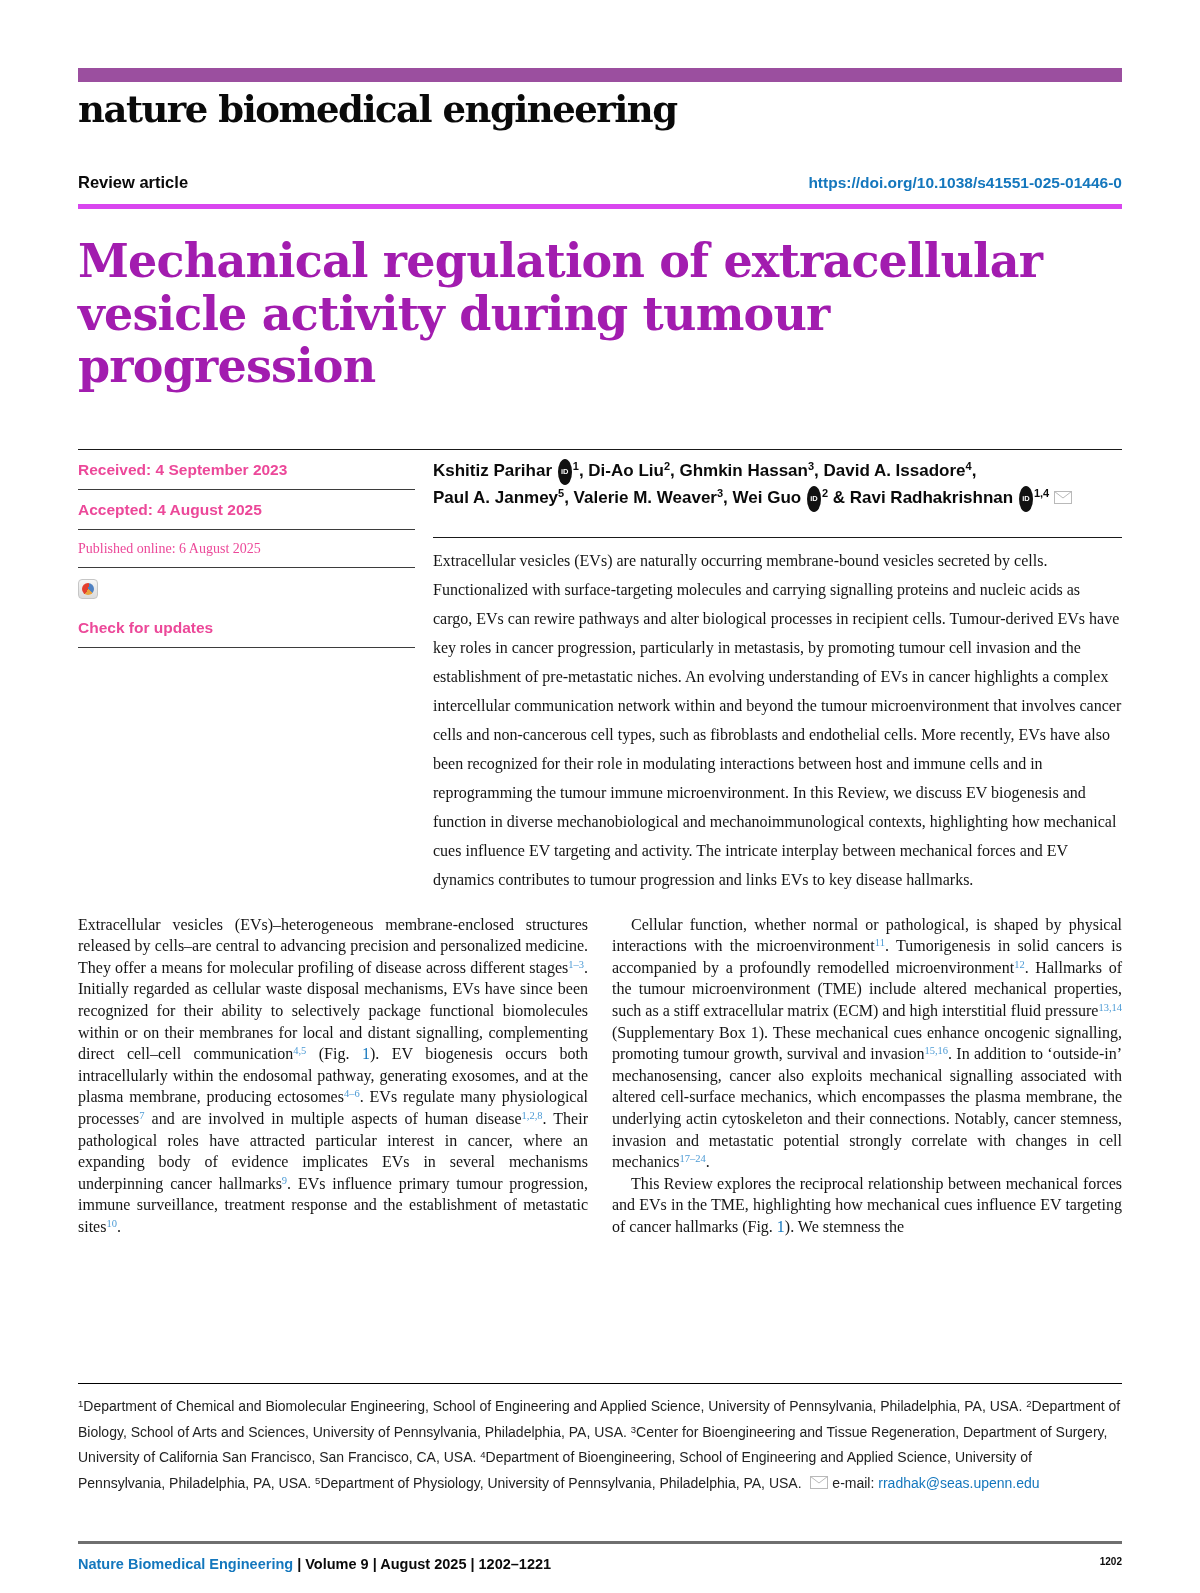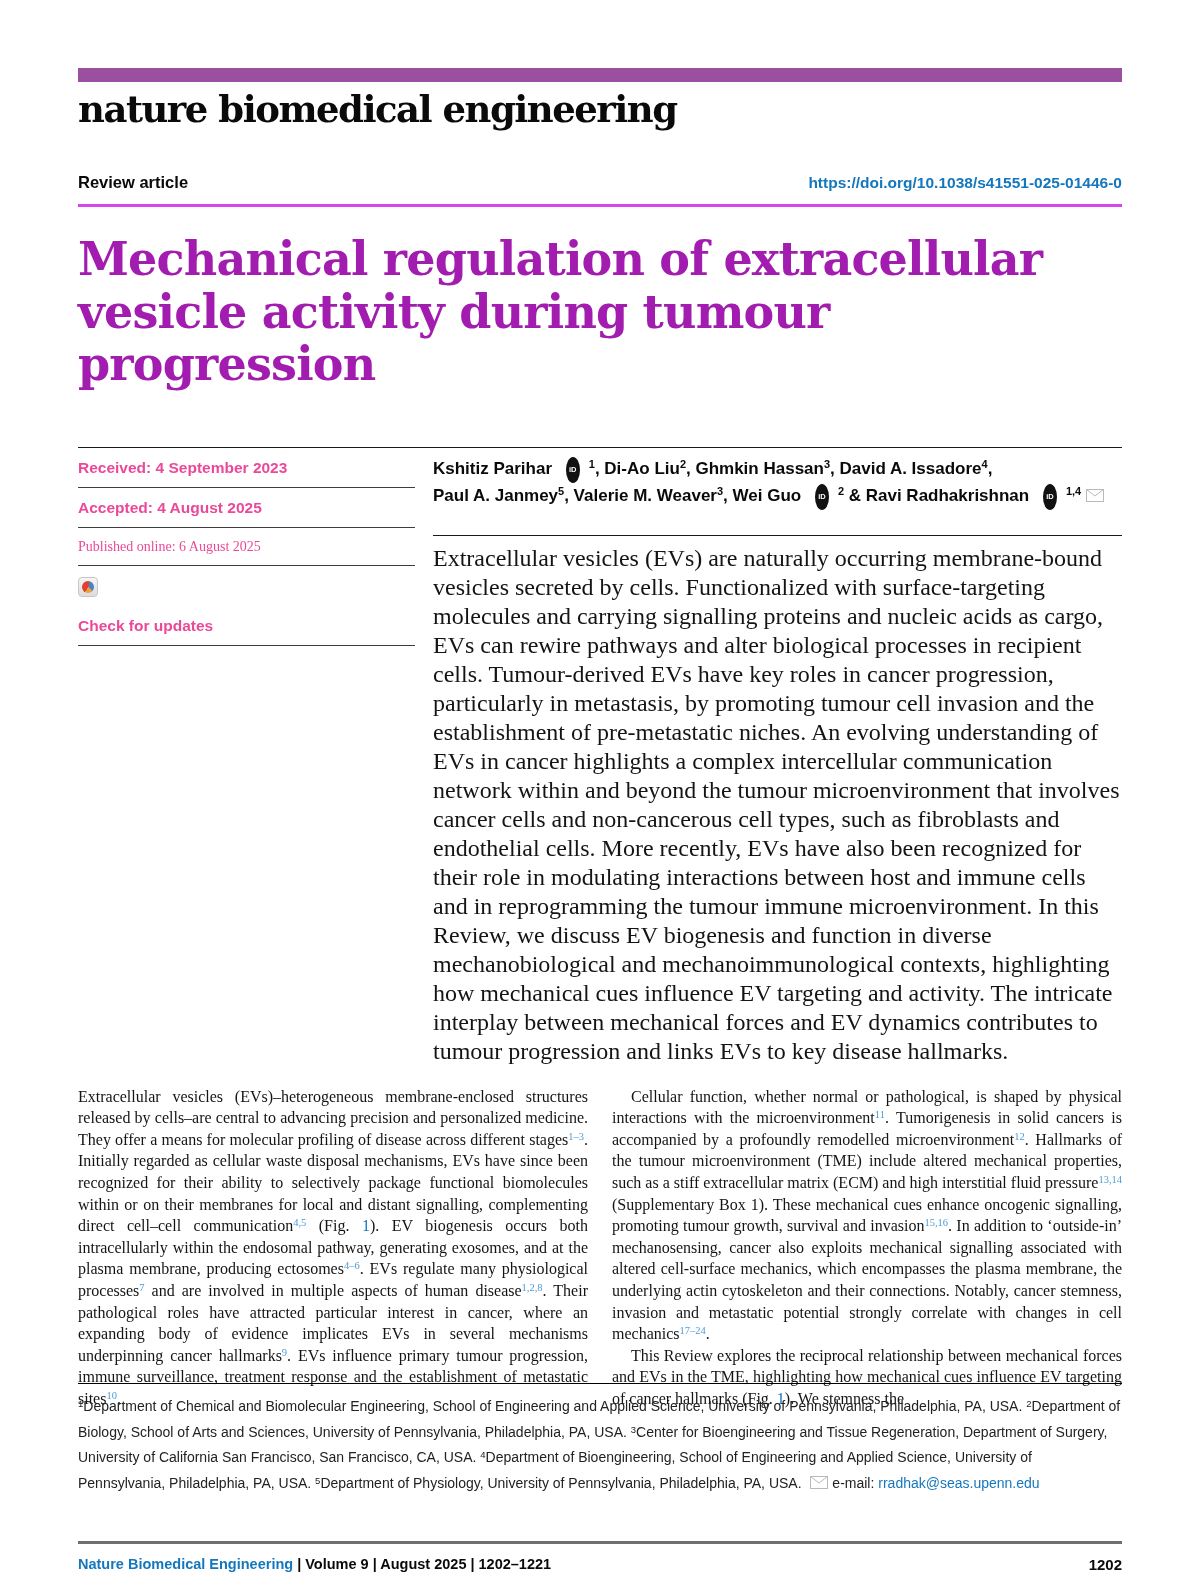--- a/index.html
+++ b/index.html
@@ -9,21 +9,21 @@
     background:#ffffff; padding:68px 78px 0 78px;
     font-family:"Liberation Sans", sans-serif; color:#111;border-radius:32px;
   }
   .purple-bar{ height:14px; background:#9B4F9F; }
   .logo{
     margin-top:5px; font-family:"DejaVu Serif", serif; font-weight:bold;
     font-size:37px; letter-spacing:-1.5px; color:#0a0a0a; line-height:1.2;
   }
   .meta-row{
     margin-top:42px; display:flex; justify-content:space-between; align-items:flex-end;
-    padding-bottom:12px; border-bottom:3px solid #d946ef;
+    padding-bottom:12px; border-bottom:5px solid #d946ef;
   }
   .article-type{ font-weight:bold; font-size:16.5px; color:#0a0a0a; }
   .doi{ font-weight:bold; font-size:15.5px; color:#1477BD; text-decoration:none; cursor:pointer; }
   .title{
     margin-top:26px; font-family:"DejaVu Serif", serif; font-weight:bold;
     font-size:46px; line-height:1.14; letter-spacing:-0.8px; color:#a21caf; max-width:1010px;
   }
   .info-rule{ margin-top:56px; border-top:1px solid #1a1a1a; }
   .info-grid{ display:flex; }
   .info-left{ width:337px; margin-right:18px; flex:none; }
@@ -40,52 +40,52 @@
   }
   .cm-circle{
     width:12px; height:12px; border-radius:50%;
     background:conic-gradient(from 210deg, #e43f2e 0 45%, #4f81c2 45% 78%, #e8a33d 78% 100%);
   }
   .info-right{ flex:1; min-width:0; }
   .authors{ padding-top:8px; font-weight:bold; font-size:17px; line-height:26px; color:#0a0a0a; }
   .abstract-rule{ margin-top:25px; border-top:1px solid #1a1a1a; }
   .abstract{
     margin-top:8px; font-family:"Liberation Serif", serif;
-    font-size:24px; line-height:29px; color:#141414;
+    font-size:16px; line-height:29px; color:#141414;
   }
   .body-cols{ margin-top:20px; display:flex; gap:24px; }
   .col{ flex:1; min-width:0; }
   .bp{
     font-family:"Liberation Serif", serif; font-size:16px; line-height:21.6px;
     color:#141414; text-align:justify;
   }
   .bp.indent{ text-indent:19px; }
   .bp + .bp{ margin-top:0; }
   .sup{ color:#4D9BD5; font-size:10.5px; vertical-align:5px; line-height:0; }
   .asup{ color:#0a0a0a; font-size:11px; vertical-align:6px; line-height:0; font-weight:bold; }
   .fsup{ color:#222; font-size:9.5px; vertical-align:4px; line-height:0; }
   .link{ color:#1477BD; cursor:pointer; }
   .ic-orcid{
     display:inline-flex; width:14px; height:26px; border-radius:50%; background:#111;
     color:#fff; font-family:"Liberation Sans", sans-serif; font-size:7.5px; font-weight:bold;
-    align-items:center; justify-content:center; vertical-align:2px; margin:0 9px; cursor:pointer;
+    align-items:center; justify-content:center; vertical-align:2px; margin:0 1px; cursor:pointer;
   }
   .ic-mail{ display:inline-block; vertical-align:-1px; margin-left:5px; cursor:pointer; }
   .fn-wrap{ position:absolute; left:78px; right:78px; top:1383px; }
   .footnote-rule{ border-top:1px solid #000; }
   .footnotes{
     margin-top:10px; font-size:14px; line-height:25.5px; color:#222; font-weight:normal;
   }
   .footer-rule{ position:absolute; left:78px; right:78px; top:1541px; height:3px; background:#6f6f6f; }
   .footer{
     position:absolute; left:78px; right:78px; top:1556px;
     display:flex; justify-content:space-between; font-weight:bold; font-size:14.5px; color:#0a0a0a;
   }
   .fj{ color:#1477BD; text-decoration:none; cursor:pointer; }
-  .pagenum{ font-size:15px; }
+  .pagenum{ font-size:10px; }
 </style>
 </head>
 <body>
 
 <div class="page">
 
   <div class="purple-bar"></div>
 
   <div class="logo">nature biomedical engineering</div>
 

